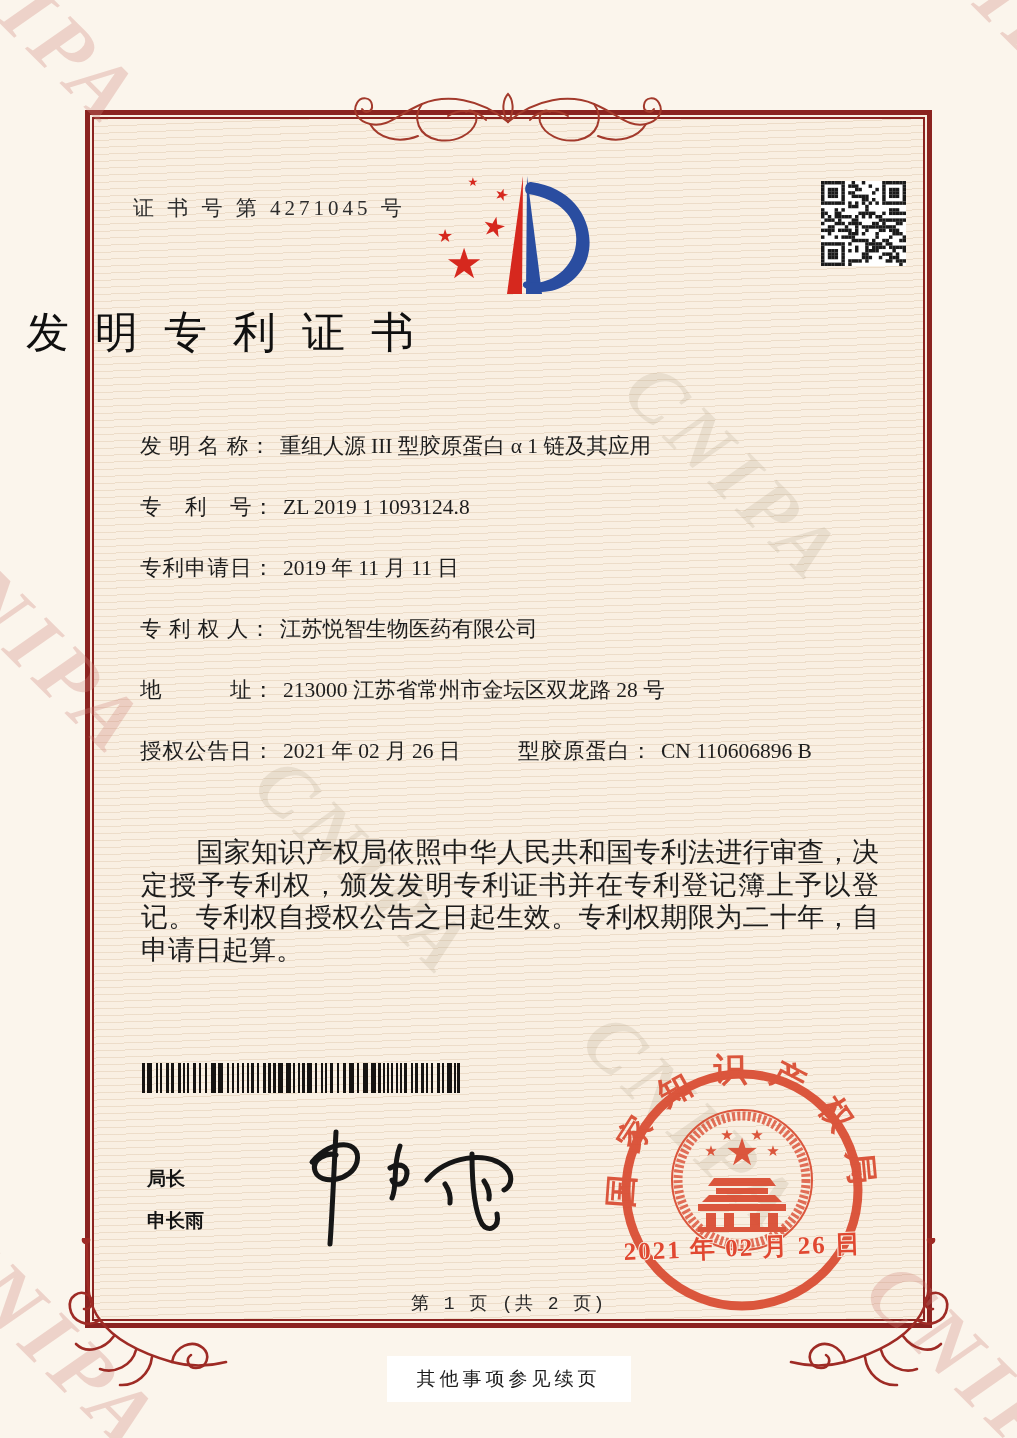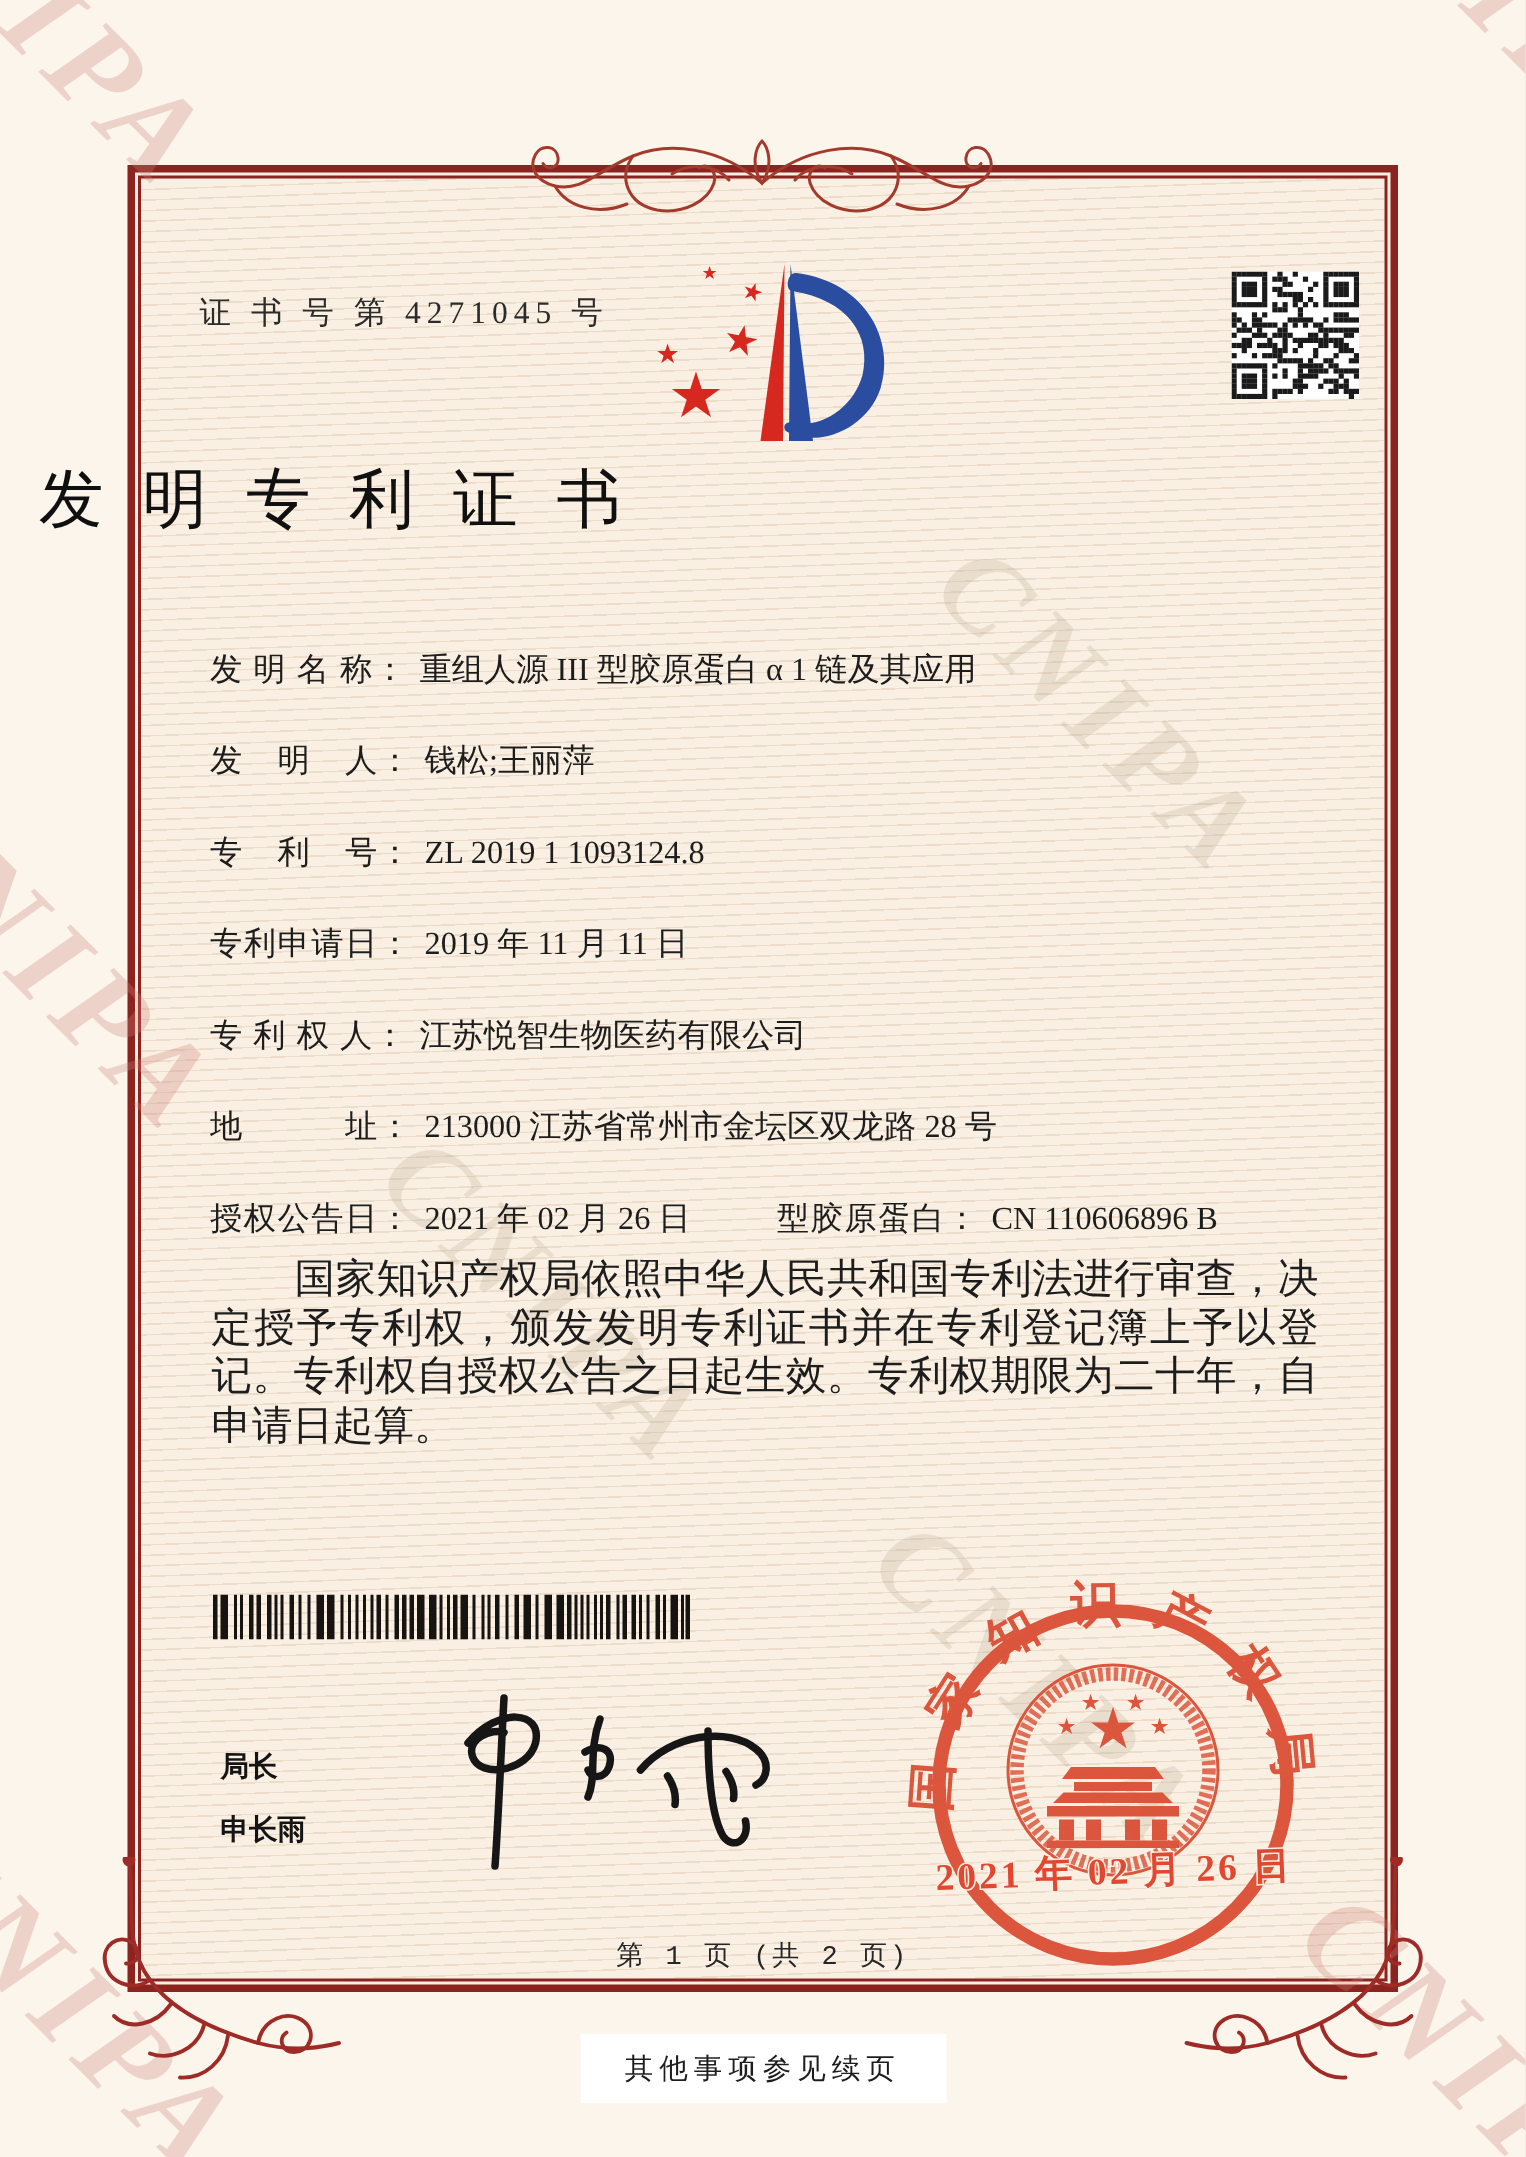--- a/index.html
+++ b/index.html
@@ -444,23 +444,20 @@
       </g>
   </svg>
 
   <div class="abs title">发明专利证书</div>
 
   <div class="abs fields">
     <div class="field-row">
       <span class="lab">发 明 名 称：</span><span class="val">重组人源 III 型胶原蛋白 α 1 链及其应用</span>
     </div>
     <div class="field-row">
-      <span class="lab">发　明　人：</span><span class="val">钱松;王丽萍</span>
-    </div>
-    <div class="field-row">
       <span class="lab">专　利　号：</span><span class="val">ZL 2019 1 1093124.8</span>
     </div>
     <div class="field-row">
       <span class="lab">专利申请日：</span><span class="val">2019 年 11 月 11 日</span>
     </div>
     <div class="field-row">
       <span class="lab">专 利 权 人：</span><span class="val">江苏悦智生物医药有限公司</span>
     </div>
     <div class="field-row">
       <span class="lab">地　　　址：</span><span class="val">213000 江苏省常州市金坛区双龙路 28 号</span>

